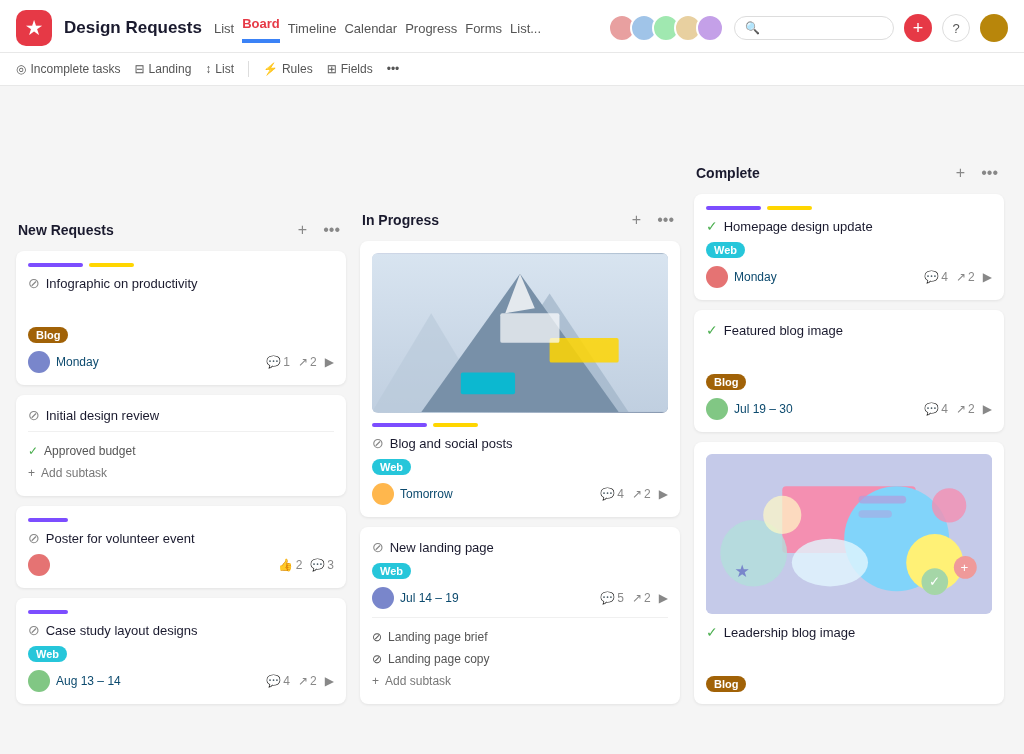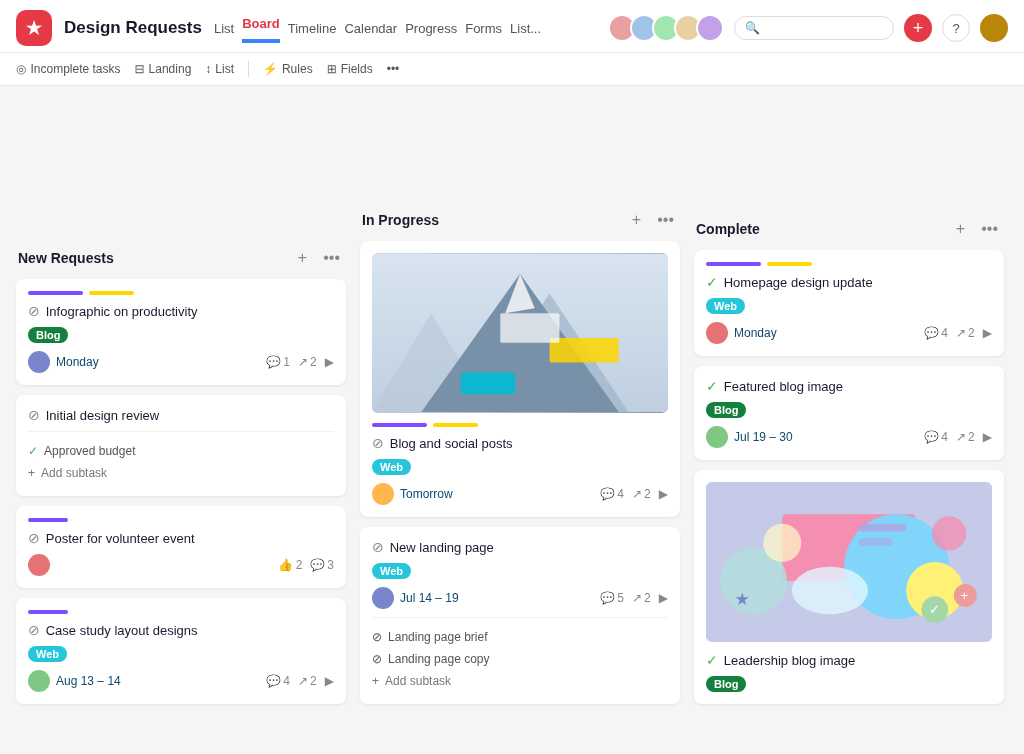--- a/index.html
+++ b/index.html
@@ -43,21 +43,21 @@
     .column-title { font-size: 14px; font-weight: 600; color: #1a1a2e; }
     .column-actions { display: flex; align-items: center; gap: 8px; }
     .col-btn { background: none; border: none; cursor: pointer; color: #888; font-size: 16px; padding: 2px 4px; }
 
     
     .card { background: white; border-radius: 8px; padding: 12px; margin-bottom: 10px; box-shadow: 0 1px 3px rgba(0,0,0,0.08); }
     .card-title { font-size: 13px; font-weight: 500; color: #1a1a2e; margin-bottom: 8px; display: flex; align-items: center; gap: 6px; }
     .card-title .check-icon { color: #888; font-size: 14px; }
     .check-done { color: #4CAF50 !important; }
     .tag { display: inline-block; padding: 2px 8px; border-radius: 12px; font-size: 11px; font-weight: 600; }
-    .tag-blog { background: #15803d; color: white; }
+    .tag-blog { background: #a16207; color: white; margin-top: 28px; }
     .tag-web { background: #26c6da; color: white; }
     .card-footer { display: flex; align-items: center; gap: 6px; margin-top: 8px; }
     .card-footer-avatar { width: 22px; height: 22px; border-radius: 50%; background: #ccc; flex-shrink: 0; }
     .fa1 { background: #7986cb; }
     .fa2 { background: #e57373; }
     .fa3 { background: #81c784; }
     .fa4 { background: #ffb74d; }
     .card-date { color: #0c4a6e; font-size: 12px; flex: 1; }
     .card-meta { display: flex; align-items: center; gap: 8px; margin-left: auto; color: #888; font-size: 12px; }
     .meta-item { display: flex; align-items: center; gap: 2px; }

